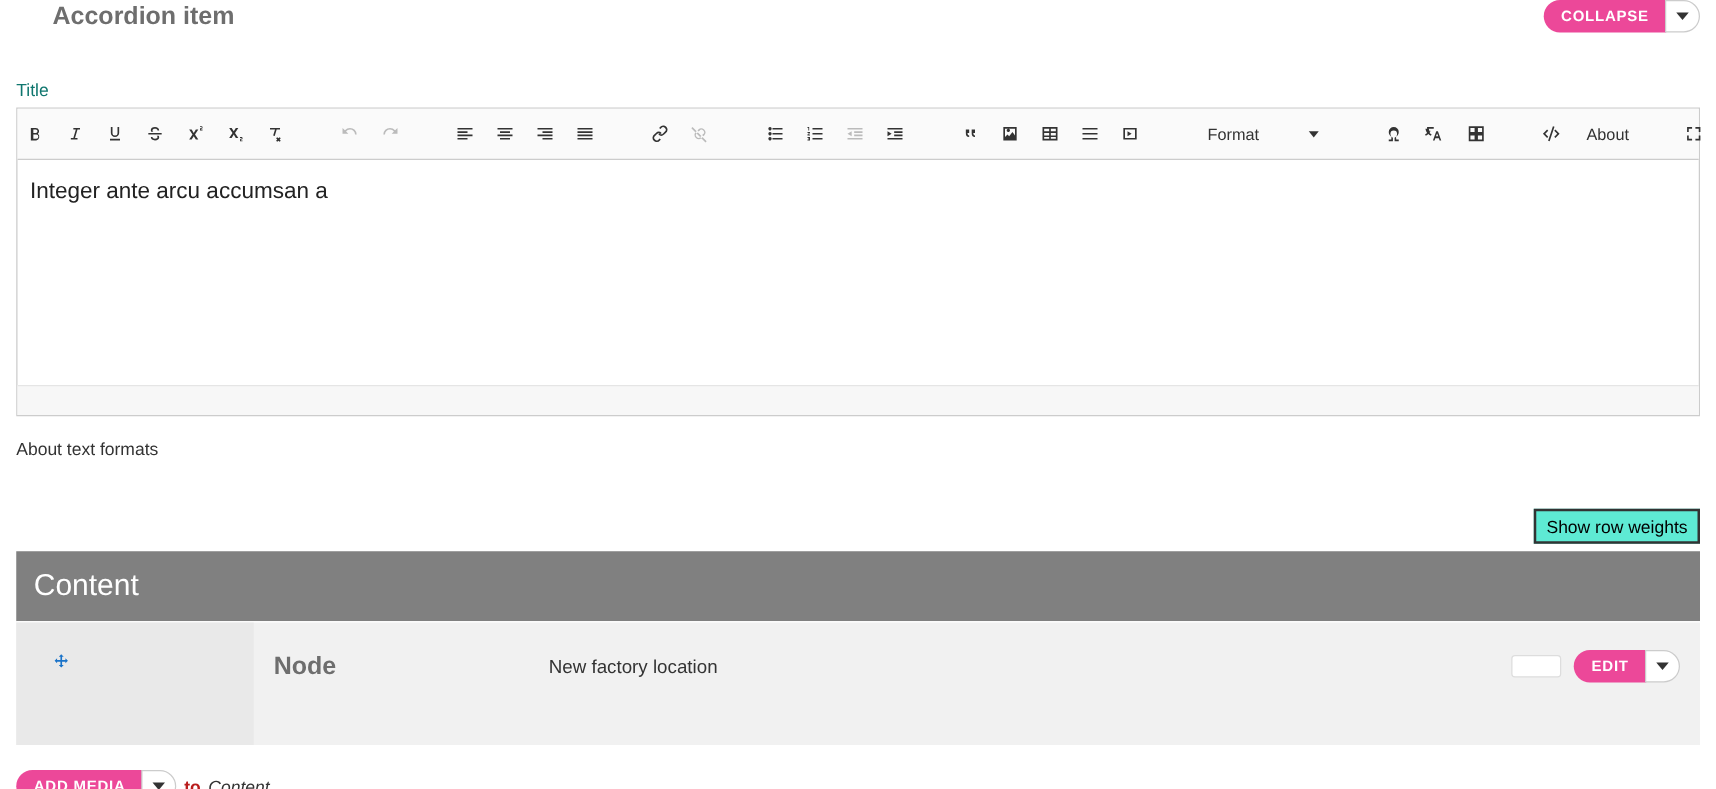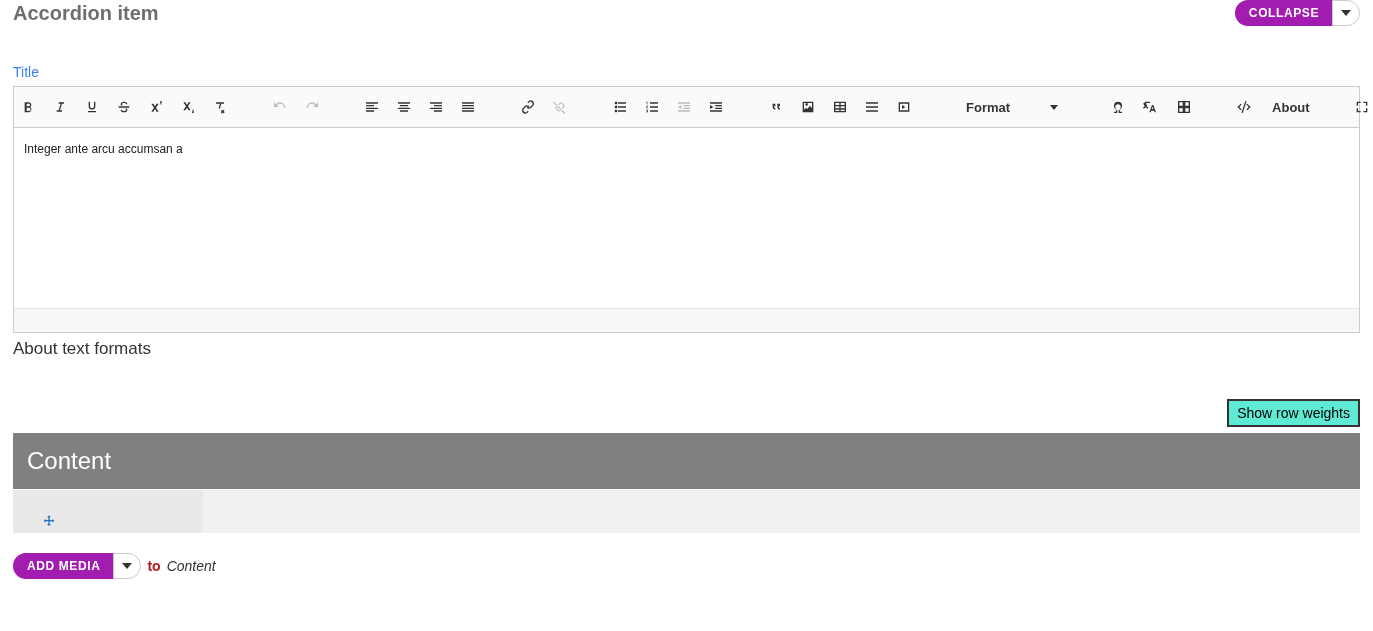--- a/index.html
+++ b/index.html
@@ -9,32 +9,33 @@
     font-family: "Helvetica Neue", Arial, sans-serif;
     font-size: 14px;
     color: #333;
     background: #fff;
   }
   .header-row {
     display: flex;
     align-items: center;
     justify-content: space-between;
     padding: 0 0 8px 0;
+    margin-left: 29px;
   }
   .accordion-title {
     font-size: 20px;
     font-weight: 700;
     color: #6e6e6e;
   }
   .btn-group {
     display: inline-flex;
     align-items: stretch;
   }
   .btn-primary {
-    background: #a21caf;
+    background: #ec4899;
     color: #fff;
     font-weight: 700;
     letter-spacing: 0.05em;
     padding: 6px 14px;
     border: none;
     border-radius: 14px 0 0 14px;
     font-size: 12px;
     cursor: pointer;
   }
   .btn-caret {
@@ -49,35 +50,34 @@
     margin-left: -1px;
   }
   .caret-down {
     width: 0; height: 0;
     border-left: 5px solid transparent;
     border-right: 5px solid transparent;
     border-top: 6px solid #333;
   }
   .field-label {
     font-size: 14px;
-    color: #3b82f6;
+    color: #0f766e;
     margin: 30px 0 6px 0;
   }
   .editor-wrap {
     border: 1px solid #ccc;
     background: #fff;
   }
   .toolbar {
     display: flex;
     align-items: center;
     gap: 16px;
     padding: 6px 6px;
     border-bottom: 1px solid #ccc;
     background: #fafafa;
-    font-weight: bold;
   }
   .tbtn {
     width: 28px; height: 28px;
     display: inline-flex;
     align-items: center;
     justify-content: center;
     cursor: pointer;
     color: #333;
     border-radius: 3px;
   }
@@ -100,33 +100,33 @@
   }
   .format-select .mini-caret {
     width:0;height:0;
     border-left:4px solid transparent;
     border-right:4px solid transparent;
     border-top:5px solid #333;
   }
   .editor-body {
     min-height: 180px;
     padding: 14px 10px;
-    font-size: 12px;
+    font-size: 18px;
     color: #222;
     outline: none;
   }
   .editor-footer {
     height: 24px;
     background: #f7f7f7;
     border-top: 1px solid #e5e5e5;
   }
   .about-link {
     display: inline-block;
-    margin-top: 6px;
-    font-size: 17px;
+    margin-top: 18px;
+    font-size: 14px;
     color: #333;
     cursor: pointer;
   }
   .show-weights-row {
     display: flex;
     justify-content: flex-end;
     margin-top: 40px;
   }
   .show-weights-btn {
     border: 2px solid #333;
@@ -423,20 +423,33 @@
 <div class="content-header">Content</div>
 
 
 <div class="content-row">
   <div class="drag-cell">
     <span class="drag-icon">
       <svg width="16" height="16" viewBox="0 0 24 24">
           <path fill="currentColor" d="M12 2l3 3h-2v4h4V7l3 3-3 3v-2h-4v4h2l-3 3-3-3h2v-4H7v2l-3-3 3-3v2h4V5H9l3-3z"></path>
         </svg>
     </span>
+  </div>
+  <div class="node-cell">
+    <div class="node-label">Node</div>
+    <div class="node-title">New factory location</div>
+    <div class="node-actions">
+      <div class="mini-block"></div>
+      <div class="btn-group">
+        <button class="btn-primary">EDIT</button>
+        <button class="btn-caret">
+          <span class="caret-down"></span>
+        </button>
+      </div>
+    </div>
   </div>
 </div>
 
 
 <div class="addmedia-row">
   <div class="btn-group">
     <button class="btn-primary">ADD MEDIA</button>
     <button class="btn-caret">
       <span class="caret-down"></span>
     </button>

